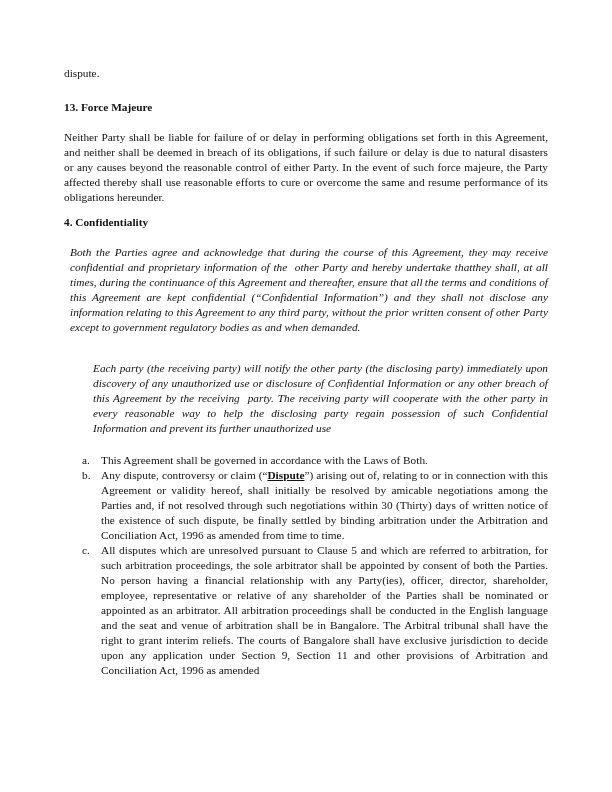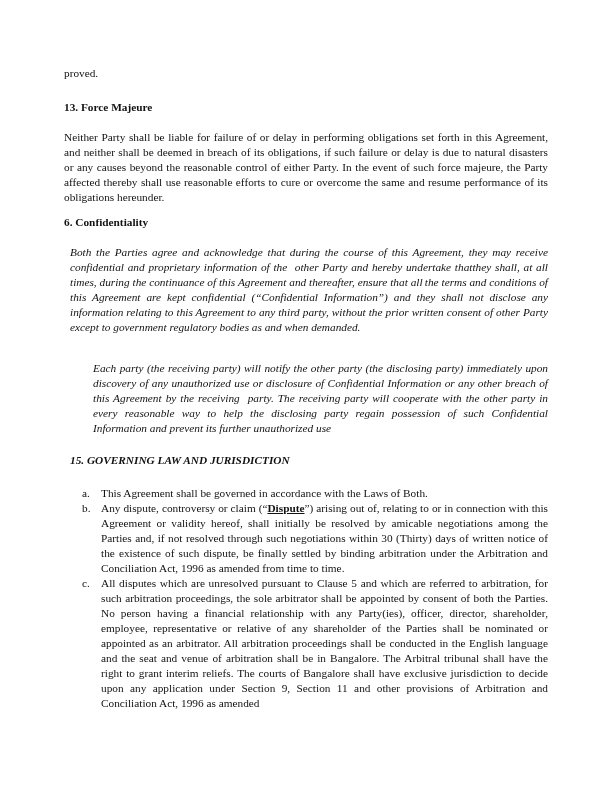--- a/index.html
+++ b/index.html
@@ -47,33 +47,32 @@
     flex: 1;
     text-align: justify;
   }
   .term-bold { font-weight: bold; text-decoration: underline; }
 </style>
 </head>
 <body>
 
 <div class="page">
 
-  <p class="para frag">proved.</p>
+  <p class="para frag">dispute.</p>
 
   <h3 class="h-sec">13. Force Majeure</h3>
 
   <p class="para p-fm">Neither Party shall be liable for failure of or delay in performing obligations set forth in this Agreement, and neither shall be deemed in breach of its obligations, if such failure or delay is due to natural disasters or any causes beyond the reasonable control of either Party. In the event of such force majeure, the Party affected thereby shall use reasonable efforts to cure or overcome the same and resume performance of its obligations hereunder.</p>
 
-  <h3 class="h-sec">6. Confidentiality</h3>
+  <h3 class="h-sec">4. Confidentiality</h3>
 
   <p class="para ind p-conf1">Both the Parties agree and acknowledge that during the course of this Agreement, they may receive confidential and proprietary information of the&nbsp; other Party and hereby undertake thatthey shall, at all times, during the continuance of this Agreement and thereafter, ensure that all the terms and conditions of this Agreement are kept confidential (“Confidential Information”) and they shall not disclose any information relating to this Agreement to any third party, without the prior written consent of other Party except to government regulatory bodies as and when demanded.</p>
 
   <p class="para ind p-conf2">Each party (the receiving party) will notify the other party (the disclosing party) immediately upon discovery of any unauthorized use or disclosure of Confidential Information or any other breach of this Agreement by the receiving&nbsp; party. The receiving party will cooperate with the other party in every reasonable way to help the disclosing party regain possession of such Confidential Information and prevent its further unauthorized use</p>
 
-  <h3 class="ind h-gov">15. GOVERNING LAW AND JURISDICTION</h3>
 
   <div class="list">
 
     <div class="list-item">
       <span class="marker">a.</span>
       <span class="item-text">This Agreement shall be governed in accordance with the Laws of Both.</span>
     </div>
 
     <div class="list-item">
       <span class="marker">b.</span>

